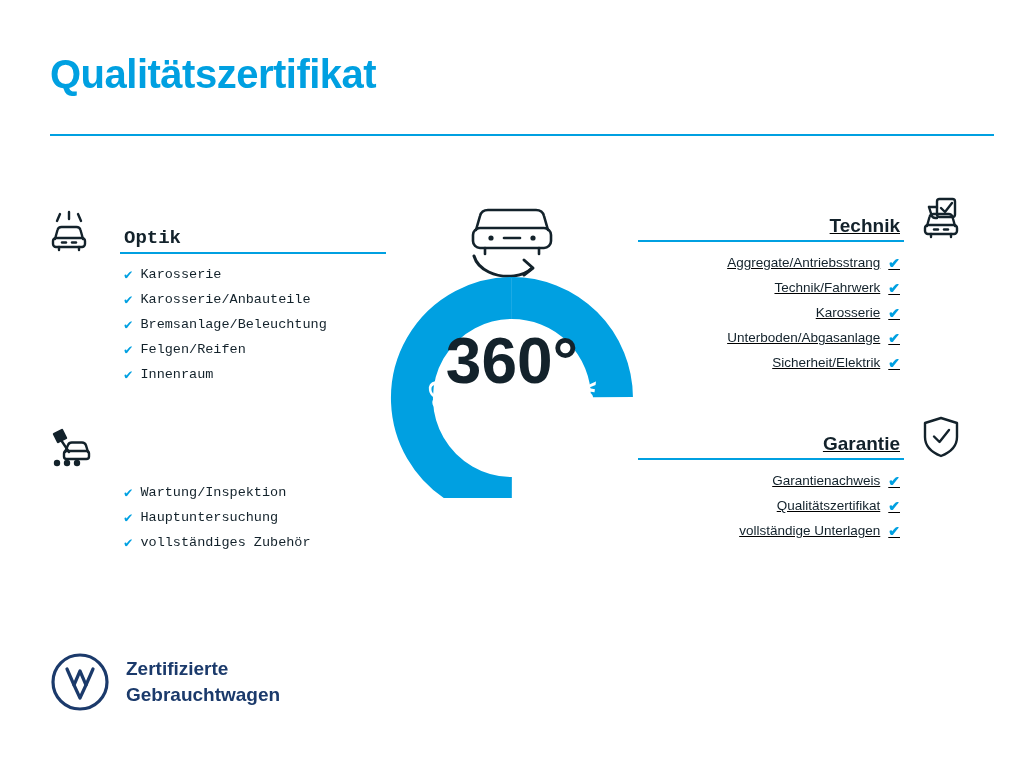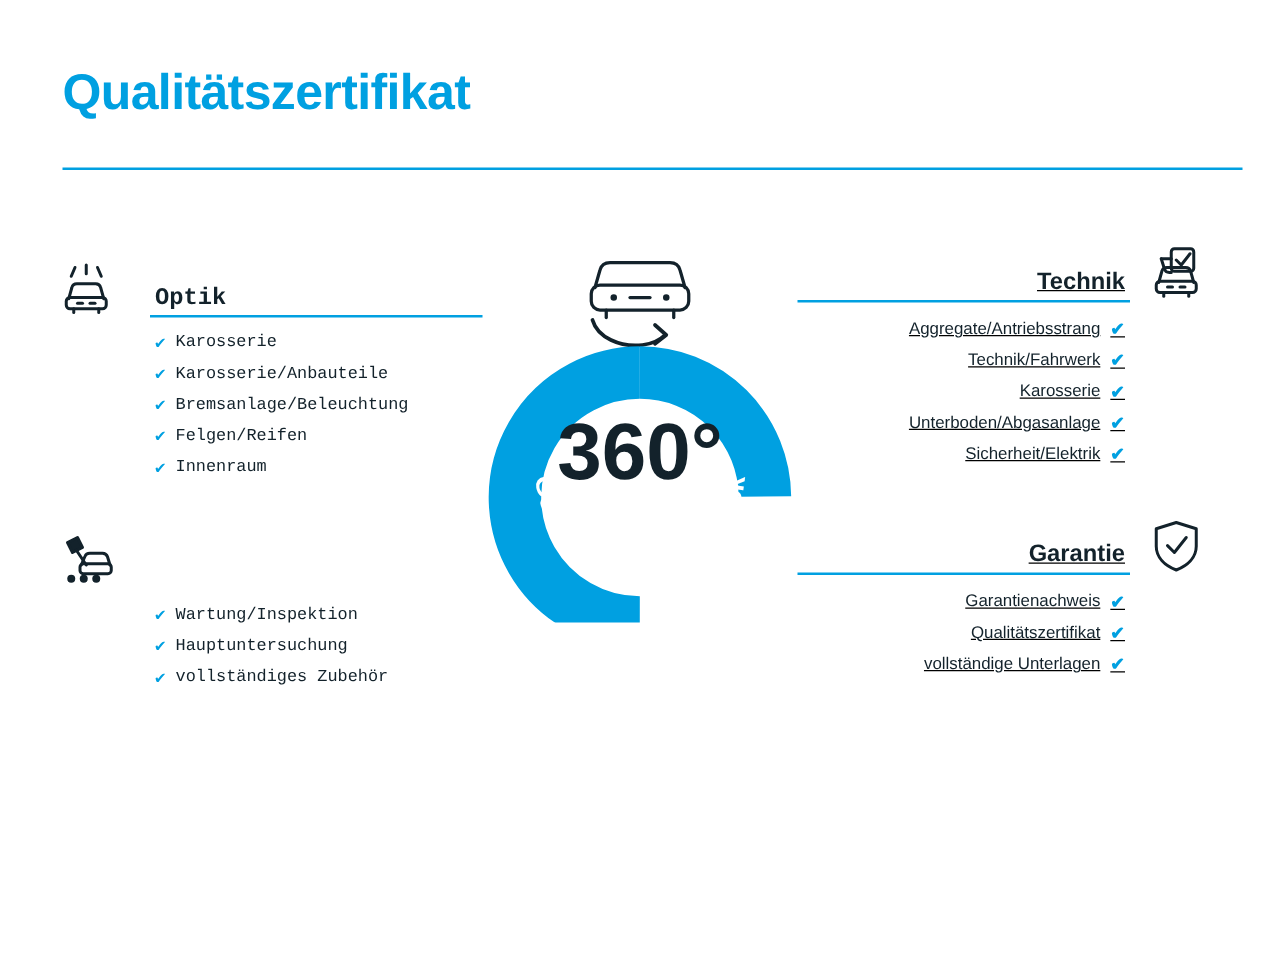--- a/index.html
+++ b/index.html
@@ -340,14 +340,27 @@
     <svg class="arc-label" viewBox="0 0 268 240">
       <defs>
         <path id="arcpath" d="M 50 118 A 84 84 0 0 0 218 118" fill="none"></path>
       </defs>
       <text>
         <textPath href="#arcpath" startOffset="50%" text-anchor="middle">Gebrauchtwagen-Check</textPath>
       </text>
     </svg>
   </div>
 
+  <div class="footer">
+    <div class="vw-logo">
+      <svg width="60" height="60" viewBox="0 0 60 60" fill="none" stroke="#1B3A6B" stroke-width="3.2" stroke-linejoin="round" stroke-linecap="round">
+        <circle cx="30" cy="30" r="27"></circle>
+        <path d="M17 17 L24 33 L30 19 L36 33 L43 17" fill="none"></path>
+        <path d="M24 33 L30 46 L36 33" fill="none"></path>
+      </svg>
+    </div>
+    <div class="footer-text">
+      <div>Zertifizierte</div>
+      <div>Gebrauchtwagen</div>
+    </div>
+  </div>
 
 </div>
 
 </body></html>

